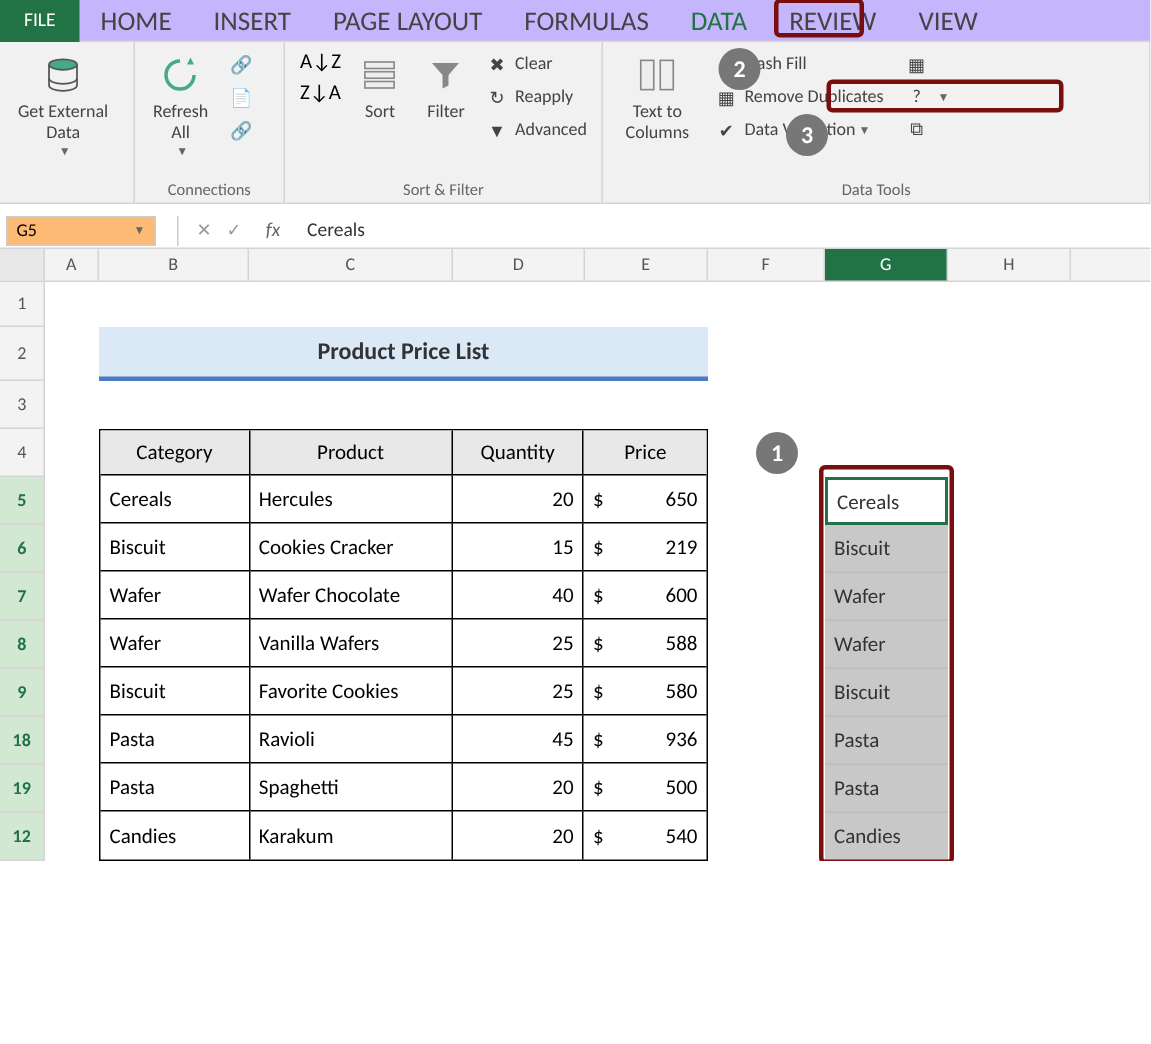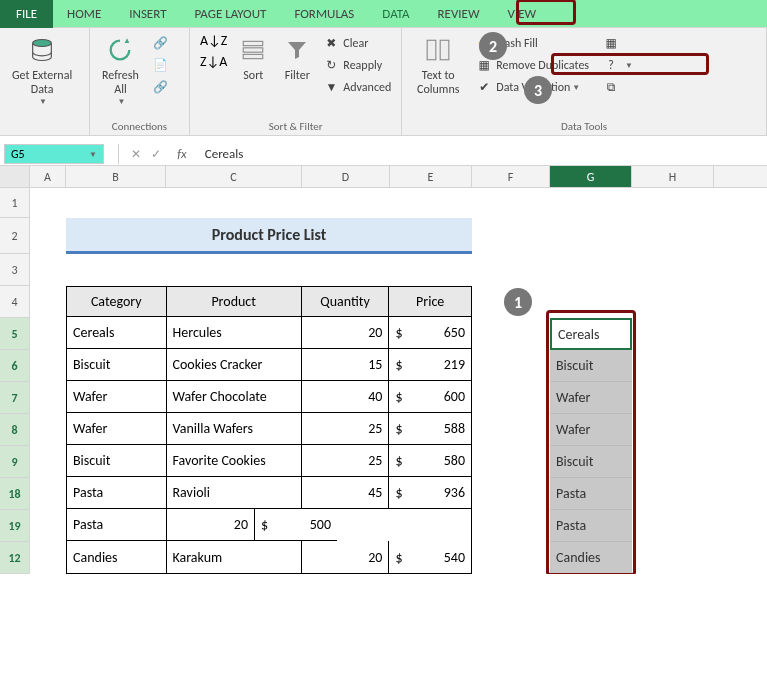--- a/index.html
+++ b/index.html
@@ -1,38 +1,38 @@
 <!DOCTYPE html>
 <html><head>
 <meta charset="utf-8">
 <style>
   * { box-sizing: border-box; margin: 0; padding: 0; }
   body { font-family: "Segoe UI", Calibri, sans-serif; font-size: 13px; background: #fff; width: 767px; position: relative; }
 
   
-  .tab-bar { display: flex; align-items: center; height: 28px; background: #86efac; border-bottom: 1px solid #d4d4d4; }
+  .tab-bar { display: flex; align-items: center; height: 28px; background: #c4b5fd; border-bottom: 1px solid #d4d4d4; }
   .file-tab { background: #217346; color: #fff; padding: 0 16px; height: 28px; display: flex; align-items: center; font-size: 13px; }
-  .tab { color: #444; padding: 0 14px; height: 28px; display: flex; align-items: center; cursor: pointer; font-size: 13px; }
+  .tab { color: #444; padding: 0 14px; height: 28px; display: flex; align-items: center; cursor: pointer; font-size: 18px; }
   .tab.active { color: #217346; font-weight: 400; }
 
   
   .ribbon { display: flex; background: #f1f1f1; border-bottom: 1px solid #d4d4d4; height: 108px; }
   .ribbon-group { display: flex; flex-direction: column; border-right: 1px solid #d4d4d4; padding: 4px 6px 0; }
   .ribbon-group-inner { display: flex; flex: 1; align-items: flex-start; }
   .ribbon-group-label { text-align: center; color: #666; font-size: 11px; padding: 2px 0; }
   .big-btn { display: flex; flex-direction: column; align-items: center; justify-content: center; padding: 2px 6px; cursor: pointer; text-align: center; font-size: 12px; color: #444; }
   .big-btn .ico { width: 32px; height: 32px; margin-bottom: 2px; display: flex; align-items: center; justify-content: center; }
   .small-btn { display: flex; align-items: center; font-size: 12px; color: #444; padding: 2px 4px; cursor: pointer; height: 22px; }
   .small-btn .ico-s { width: 16px; height: 16px; margin-right: 4px; display: flex; align-items: center; justify-content: center; }
   .col-stack { display: flex; flex-direction: column; justify-content: flex-start; }
   .dropdown-arrow { font-size: 8px; margin-left: 2px; color: #666; }
 
   
   .formula-bar { display: flex; align-items: center; height: 24px; border-bottom: 1px solid #d4d4d4; background: #fff; padding: 0 4px; margin-top: 6px; }
-  .name-box { width: 100px; height: 20px; border: 1px solid #ccc; background: #5eead4; display: flex; align-items: center; padding: 0 6px; font-size: 12px; justify-content: space-between; margin-right: 8px; }
+  .name-box { width: 100px; height: 20px; border: 1px solid #ccc; background: #fdba74; display: flex; align-items: center; padding: 0 6px; font-size: 12px; justify-content: space-between; margin-right: 8px; }
   .fx-btns { display: flex; gap: 10px; color: #999; font-size: 12px; padding: 0 6px; }
   .fx-label { font-style: italic; color: #666; margin: 0 10px; }
   .formula-val { padding: 0 8px; font-size: 13px; color: #333; }
 
   
   .grid-wrap { position: relative; }
   .col-headers { display: flex; height: 22px; border-bottom: 1px solid #d4d4d4; background: #f3f3f3; }
   .corner { width: 30px; border-right: 1px solid #d4d4d4; background: #e8e8e8; }
   .col-h { border-right: 1px solid #d4d4d4; display: flex; align-items: center; justify-content: center; color: #555; font-size: 12px; }
   .col-h.selact { background: #217346; color: #fff; }
@@ -342,20 +342,21 @@
               <div class="td wD" style="justify-content:flex-end;">45</div>
               <div class="td wE">
                 <span class="price-cell">
                   <span>$</span>
                   <span>936</span>
                 </span>
               </div>
             </div>
             <div class="dr">
               <div class="td wB">Pasta</div>
+              <div class="td wC">Spaghetti</div>
               <div class="td wD" style="justify-content:flex-end;">20</div>
               <div class="td wE">
                 <span class="price-cell">
                   <span>$</span>
                   <span>500</span>
                 </span>
               </div>
             </div>
             <div class="dr">
               <div class="td wB">Candies</div>

